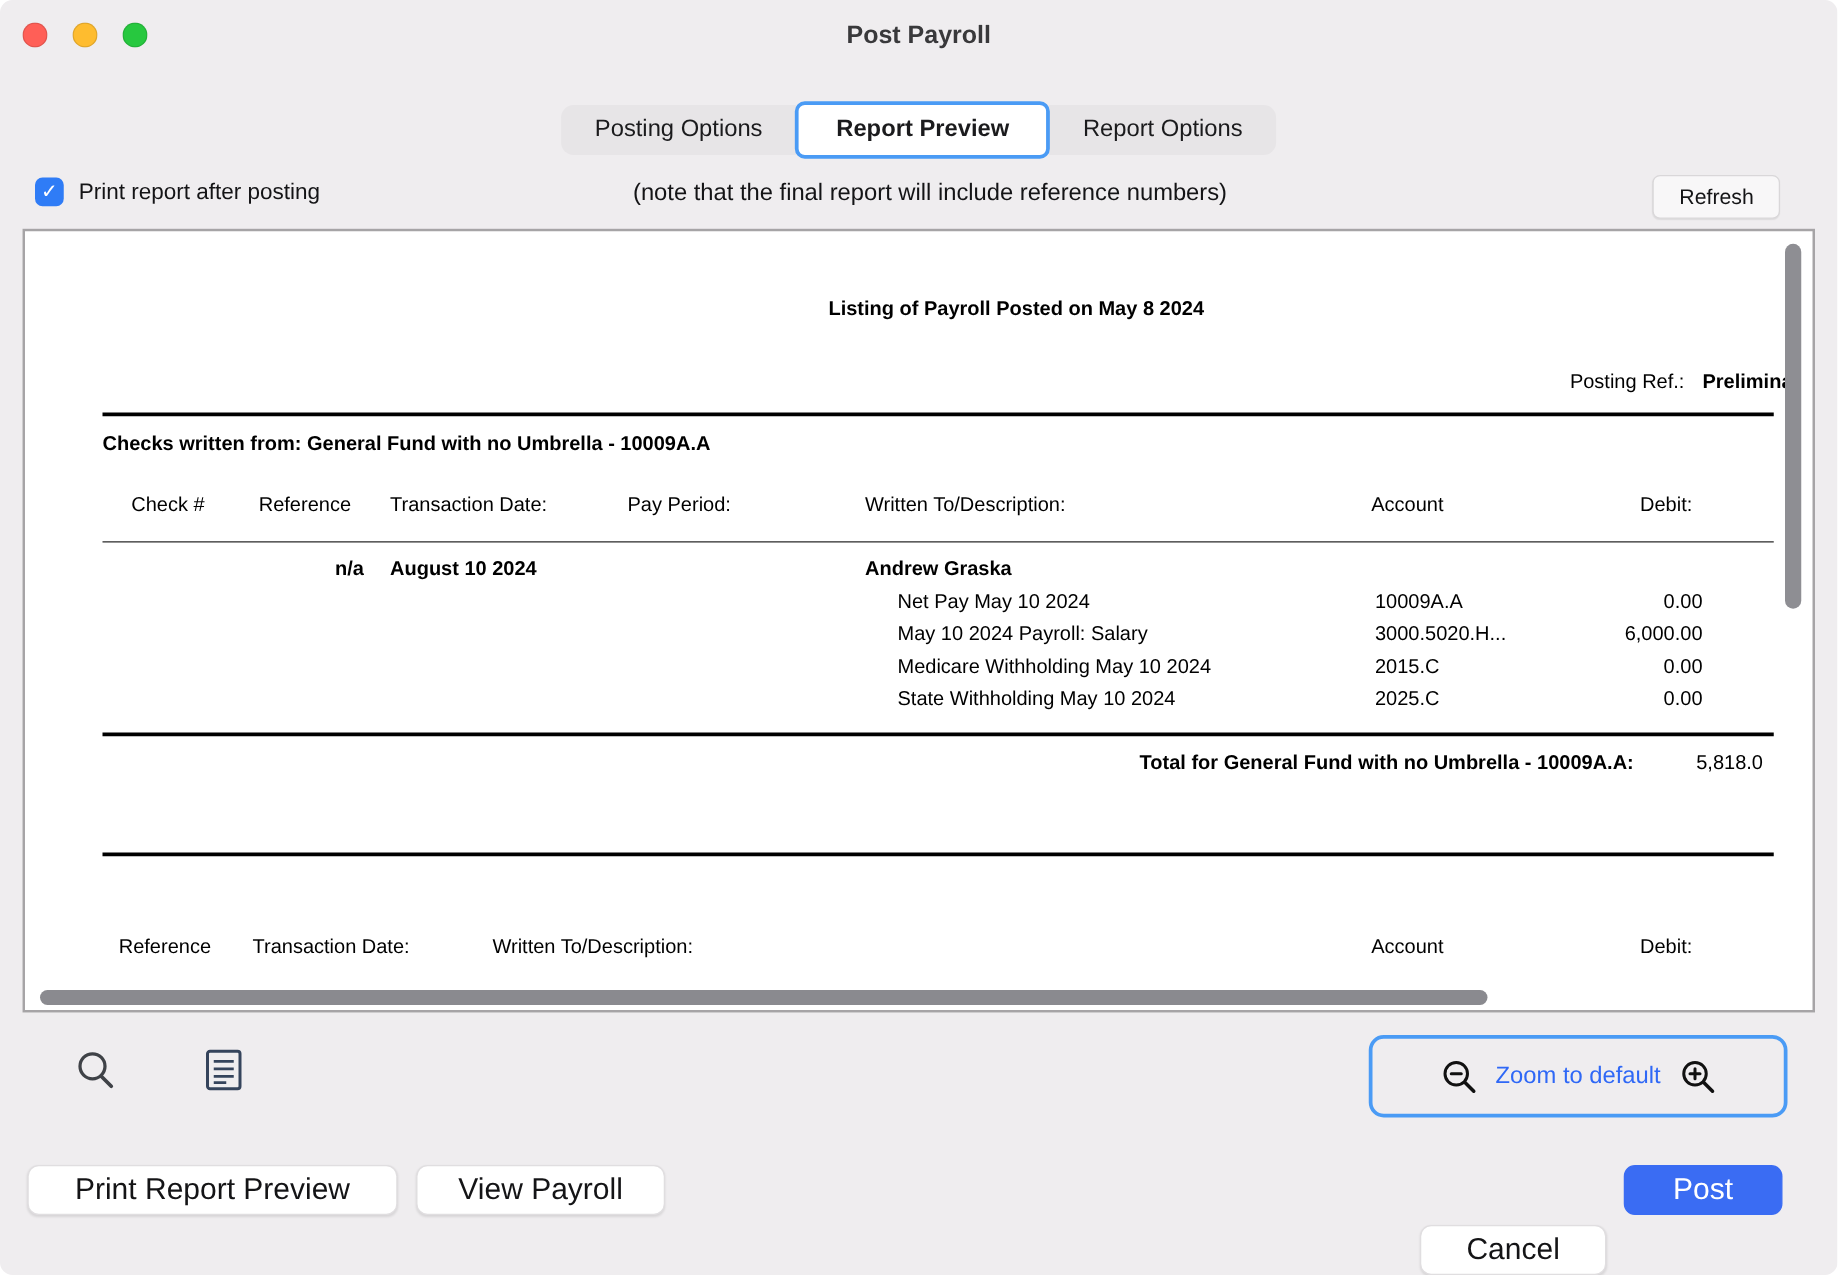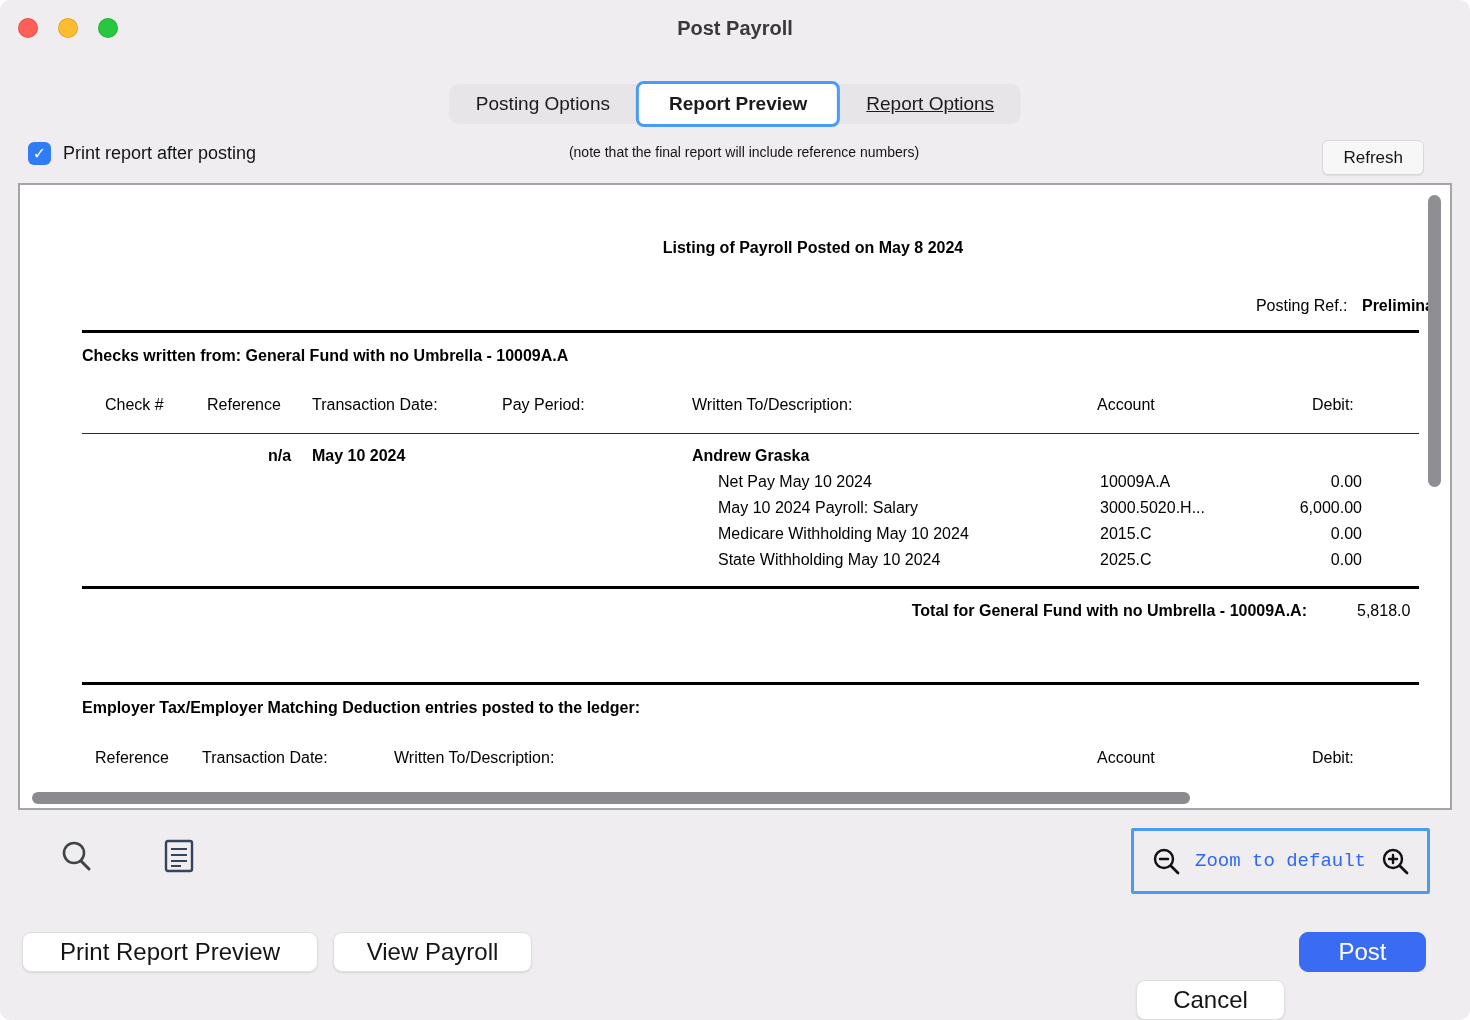--- a/index.html
+++ b/index.html
@@ -15,34 +15,34 @@
   .tl{width:20px;height:20px;border-radius:50%;display:inline-block;border:1px solid rgba(0,0,0,0.12);}
   .tl.red{background:var(--traffic-red,#ff5f57);}
   .tl.yellow{background:var(--traffic-yellow,#febc2f);}
   .tl.green{background:var(--traffic-green,#27c83f);}
   .window-title{position:absolute;left:0;right:0;top:0;height:56px;line-height:56px;text-align:center;
     font-size:20px;font-weight:bold;color:#39393b;}
   
   .tabs{position:absolute;top:84px;left:50%;transform:translateX(-50%);display:flex;align-items:center;}
   .tab{height:40px;line-height:40px;padding:0 27px;font-size:19px;background:#e7e5e7;color:#1b1b1d;cursor:default;}
   .tab:first-child{border-radius:10px 0 0 10px;}
-  .tab:last-child{border-radius:0 10px 10px 0;text-decoration:underline;}
+  .tab:last-child{border-radius:0 10px 10px 0;}
   .tab.selected{
     position:relative;z-index:2;background:#ffffff;font-weight:bold;
     border:3px solid var(--accent-blue,#4a9bf5);border-radius:8px;
     height:46px;line-height:40px;margin:-3px -1px;padding:0 30px;
   }
   
   .options-row{position:absolute;top:138px;left:0;right:0;height:42px;}
   .checkbox-row{position:absolute;left:28px;top:4px;display:flex;align-items:center;gap:12px;cursor:default;}
   .checkbox{width:23px;height:23px;border-radius:6px;background:var(--checkbox-blue,#2f7cf6);
     display:flex;align-items:center;justify-content:center;}
   .checkbox .check{color:#fff;font-size:16px;font-weight:bold;line-height:1;}
   .checkbox-label{font-size:18px;color:#141416;}
-  .note{position:absolute;left:0;right:0;top:6px;text-align:center;font-size:14px;color:#141416;padding-left:18px;}
+  .note{position:absolute;left:0;right:0;top:6px;text-align:center;font-size:19px;color:#141416;padding-left:18px;}
   .refresh-btn{position:absolute;right:46px;top:2px;height:35px;padding:0 20px;font-size:17px;
     font-family:inherit;color:#141416;background:#f8f7f8;border:1px solid #d9d7d9;border-radius:6px;
     box-shadow:0 1px 1px rgba(0,0,0,0.08);}
   
   .preview{position:absolute;left:18px;top:183px;width:1434px;height:627px;background:#ffffff;
     border:2px solid #a6a4a6;overflow:hidden;}
   .preview .abs{position:absolute;white-space:nowrap;font-size:16px;color:#000;}
   .rpt-title{top:54px;left:793px;transform:translateX(-50%);font-size:20px;font-weight:bold;}
   .posting-ref{top:112px;right:16px;}
   .posting-ref .val{font-weight:bold;margin-left:10px;}
@@ -51,23 +51,23 @@
   .rule.thin{height:1px;background:#2a2a2a;}
   .sec-head{font-weight:bold;}
   .bold{font-weight:bold;}
   .debit-cell{text-align:right;width:150px;left:1192px;}
   .total-label{left:640px;width:647px;text-align:right;font-weight:bold;}
   .vscroll{position:absolute;left:1408px;top:10px;width:13px;height:292px;border-radius:7px;background:#8e8e93;}
   .hscroll{position:absolute;left:12px;top:607px;width:1158px;height:12px;border-radius:6px;background:#8a8a8f;}
   
   .zoom-toolbar{position:absolute;left:0;right:0;top:812px;height:110px;}
   .tool-icon{position:absolute;}
-  .zoom-control{position:absolute;right:40px;top:16px;width:299px;height:66px;
-    border:3px solid var(--accent-blue,#4a9bf5);border-radius:2px;
-    display:flex;align-items:center;justify-content:center;gap:14px;cursor:default;font-family:Liberation Mono, monospace;}
+  .zoom-control{position:absolute;right:40px;top:16px;width:335px;height:66px;
+    border:3px solid var(--accent-blue,#4a9bf5);border-radius:12px;
+    display:flex;align-items:center;justify-content:center;gap:14px;cursor:default;}
   .zoom-label{font-size:19px;color:var(--link-blue,#2f68f6);}
   
   .footer{position:absolute;left:0;right:0;top:930px;height:44px;}
   .btn{position:absolute;top:2px;height:40px;border-radius:9px;font-size:24px;font-family:inherit;
     display:flex;align-items:center;justify-content:center;cursor:default;}
   .btn.light{background:#ffffff;border:1px solid #e0dee0;box-shadow:0 1px 2px rgba(0,0,0,0.10);color:#141416;}
   .btn.primary{background:var(--post-blue,#3a6cf3);border:1px solid var(--post-blue,#3a6cf3);color:#ffffff;font-weight:500;}
   .btn-print{left:22px;width:296px;}
   .btn-view{left:333px;width:199px;}
   .btn-cancel{left:1136px;width:149px;margin-top:48px;}
@@ -120,21 +120,21 @@
     <div class="abs" style="top:211px;left:187px">Reference</div>
     <div class="abs" style="top:211px;left:292px">Transaction Date:</div>
     <div class="abs" style="top:211px;left:482px">Pay Period:</div>
     <div class="abs" style="top:211px;left:672px">Written To/Description:</div>
     <div class="abs" style="top:211px;left:1077px">Account</div>
     <div class="abs" style="top:211px;left:1292px">Debit:</div>
 
     <div class="rule thin" style="top:248px"></div>
 
     <div class="abs bold" style="top:262px;left:248px">n/a</div>
-    <div class="abs bold" style="top:262px;left:292px">May 10 2024</div>
+    <div class="abs bold" style="top:262px;left:292px">August 10 2024</div>
     <div class="abs bold" style="top:262px;left:672px">Andrew Graska</div>
 
     <div class="abs" style="top:288px;left:698px">Net Pay May 10 2024</div>
     <div class="abs" style="top:288px;left:1080px">10009A.A</div>
     <div class="abs debit-cell" style="top:288px">0.00</div>
 
     <div class="abs" style="top:314px;left:698px">May 10 2024 Payroll: Salary</div>
     <div class="abs" style="top:314px;left:1080px">3000.5020.H...</div>
     <div class="abs debit-cell" style="top:314px">6,000.00</div>
 
@@ -146,21 +146,20 @@
     <div class="abs" style="top:366px;left:1080px">2025.C</div>
     <div class="abs debit-cell" style="top:366px">0.00</div>
 
     <div class="rule thick" style="top:401px"></div>
 
     <div class="abs total-label" style="top:417px">Total for General Fund with no Umbrella - 10009A.A:</div>
     <div class="abs" style="top:417px;left:1337px">5,818.0</div>
 
     <div class="rule thick" style="top:497px"></div>
 
-    <div class="abs sec-head" style="top:514px;left:62px">Employer Tax/Employer Matching Deduction entries posted to the ledger:</div>
 
     <div class="abs" style="top:564px;left:75px">Reference</div>
     <div class="abs" style="top:564px;left:182px">Transaction Date:</div>
     <div class="abs" style="top:564px;left:374px">Written To/Description:</div>
     <div class="abs" style="top:564px;left:1077px">Account</div>
     <div class="abs" style="top:564px;left:1292px">Debit:</div>
 
     <div class="vscroll"></div>
     <div class="hscroll"></div>
   </div>

